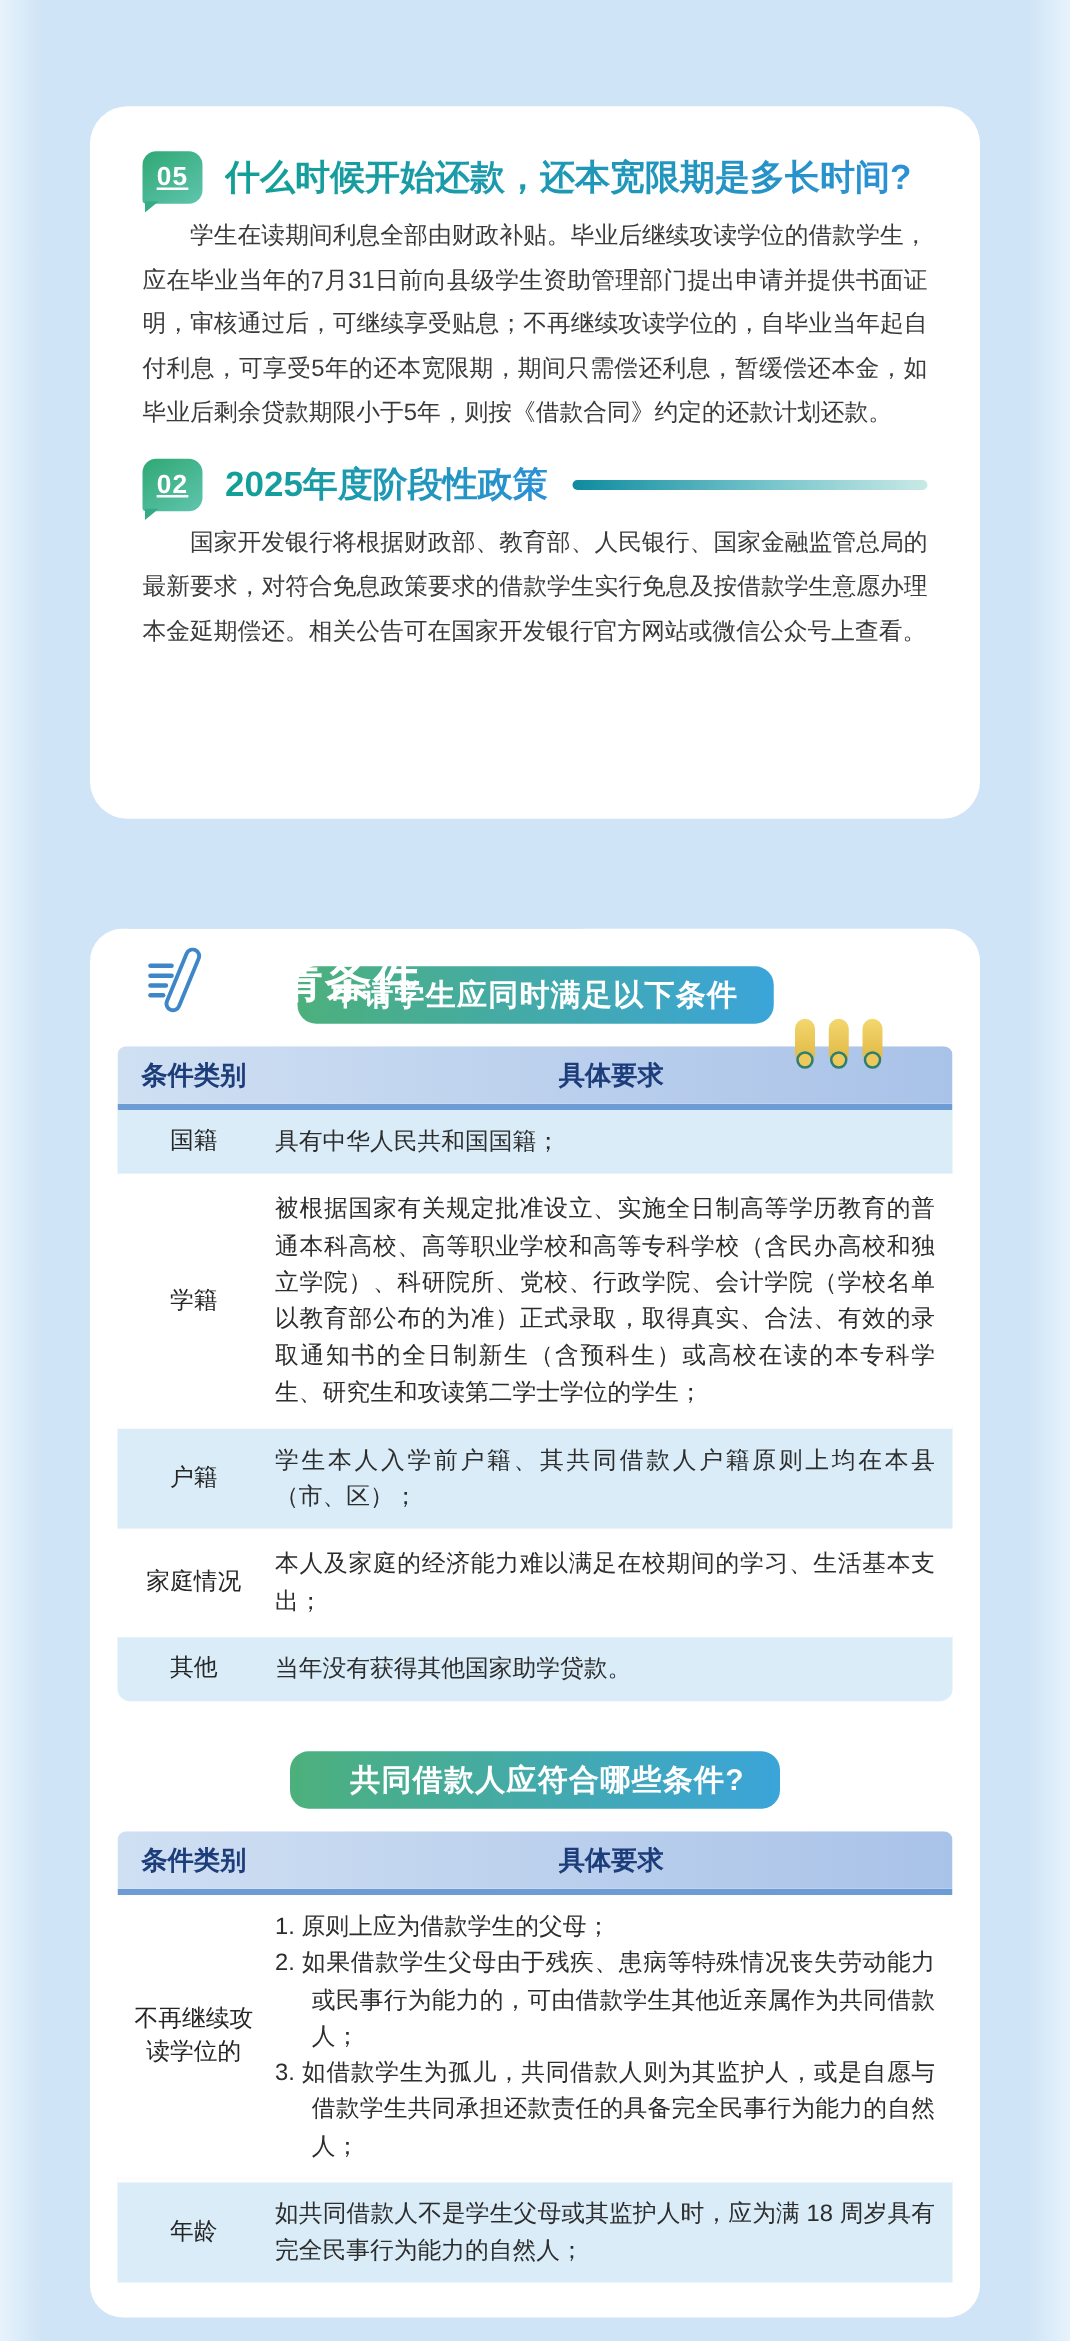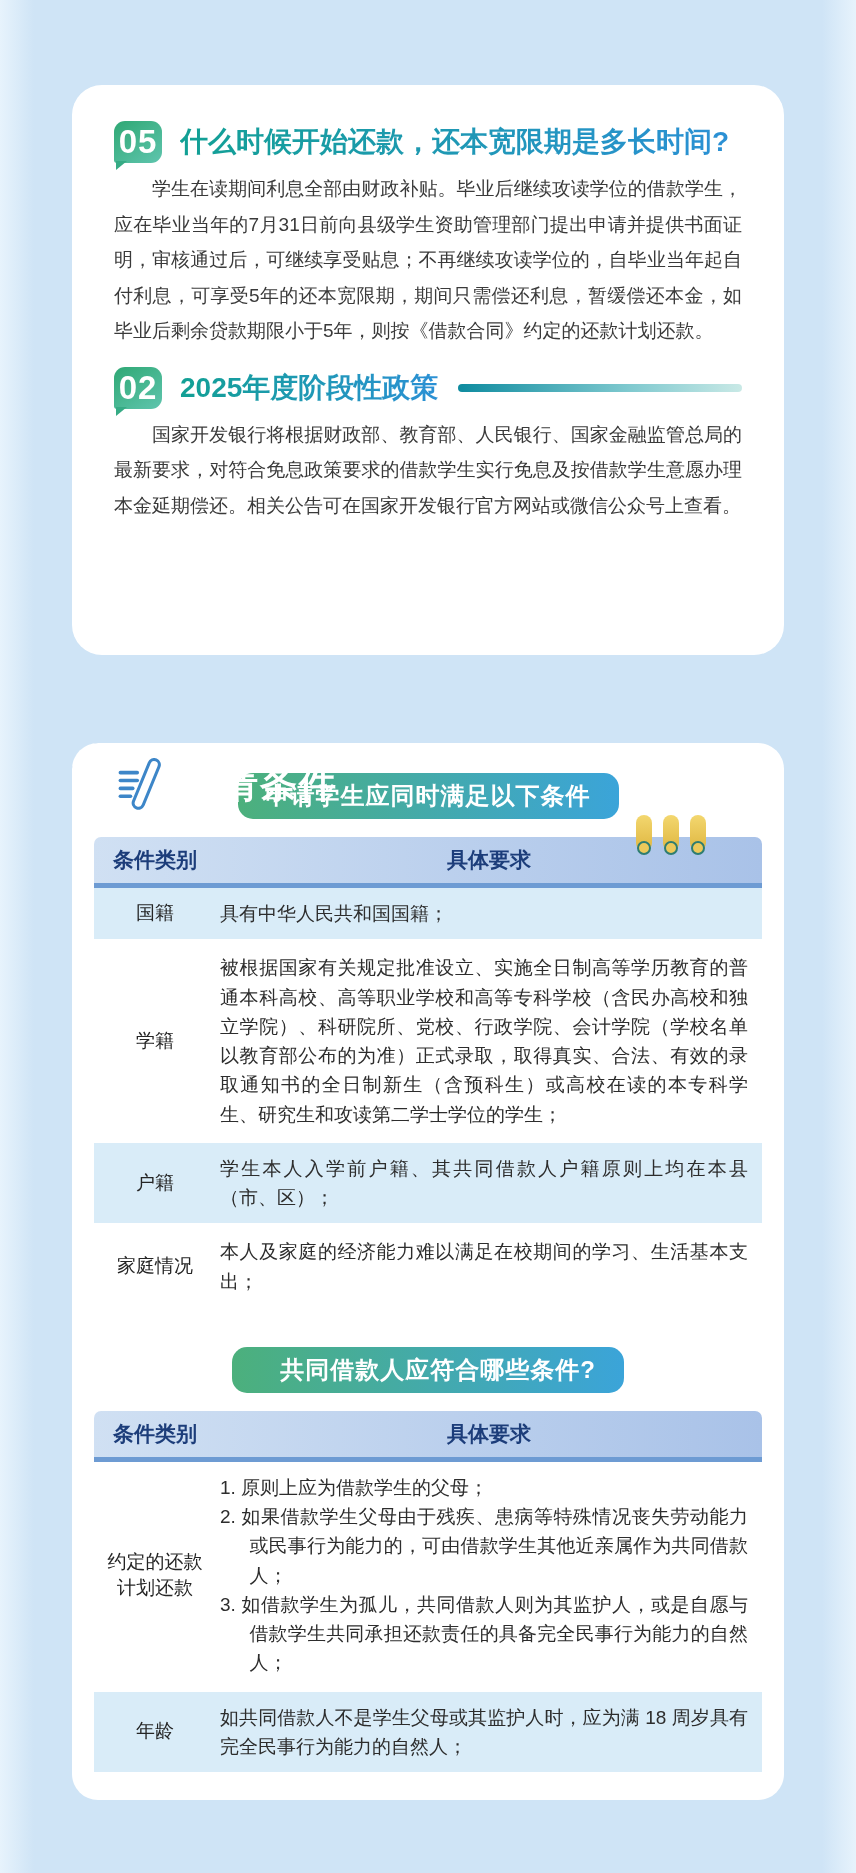--- a/index.html
+++ b/index.html
@@ -17,21 +17,21 @@
     background:#ffffff;border-radius:30px;
     margin:85px 72px 0;padding:22px 42px 24px;
     box-sizing:border-box;min-height:570px;
   }
   .faq-header{display:flex;align-items:center;margin:14px 0 8px;}
   .num-badge{
     position:relative;flex:none;width:48px;height:42px;margin-right:18px;
     display:flex;align-items:center;justify-content:center;
     background:linear-gradient(145deg,#2fa874,#5fc5ae);
     border-radius:11px 11px 11px 3px;
-    color:#fff;font-weight:bold;font-size:33px;letter-spacing:1px;
+    color:#fff;font-weight:bold;font-size:21px;letter-spacing:1px;text-decoration:underline;
   }
   .num-badge::after{
     content:"";position:absolute;left:2px;bottom:-7px;
     border-top:9px solid #36ab85;border-right:11px solid transparent;
   }
   .faq-title{
     margin:0;font-size:28px;font-weight:bold;line-height:1.2;
     background:linear-gradient(90deg,#12a094,#2b90d5);
     -webkit-background-clip:text;background-clip:text;color:transparent;
     white-space:nowrap;
@@ -187,32 +187,38 @@
           </div>
         </div>
 
         <div class="trow">
           <div class="tlabel">家庭情况</div>
           <div class="tcontent">
             <div class="titem">本人及家庭的经济能力难以满足在校期间的学习、生活基本支出；</div>
           </div>
         </div>
 
+        <div class="trow blue last">
+          <div class="tlabel">其他</div>
+          <div class="tcontent">
+            <div class="titem">当年没有获得其他国家助学贷款。</div>
+          </div>
+        </div>
       </div>
 
       <div class="banner second">共同借款人应符合哪些条件?</div>
 
       <div class="tbl">
         <div class="thead">
           <div class="th th-label">条件类别</div>
           <div class="th th-req">具体要求</div>
         </div>
 
         <div class="trow">
-          <div class="tlabel">约定的还款计划还款</div>
+          <div class="tlabel">不再继续攻读学位的</div>
           <div class="tcontent">
             <div class="titem hang">1. 原则上应为借款学生的父母；</div>
             <div class="titem hang">2. 如果借款学生父母由于残疾、患病等特殊情况丧失劳动能力或民事行为能力的，可由借款学生其他近亲属作为共同借款人；</div>
             <div class="titem hang">3. 如借款学生为孤儿，共同借款人则为其监护人，或是自愿与借款学生共同承担还款责任的具备完全民事行为能力的自然人；</div>
           </div>
         </div>
 
         <div class="trow blue">
           <div class="tlabel">年龄</div>
           <div class="tcontent">

